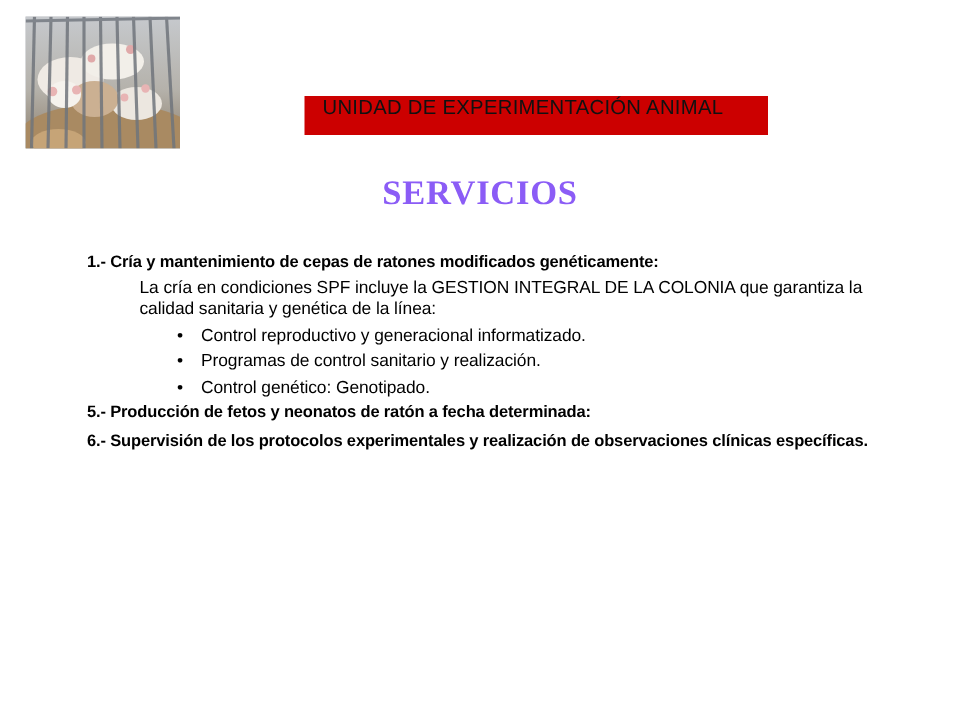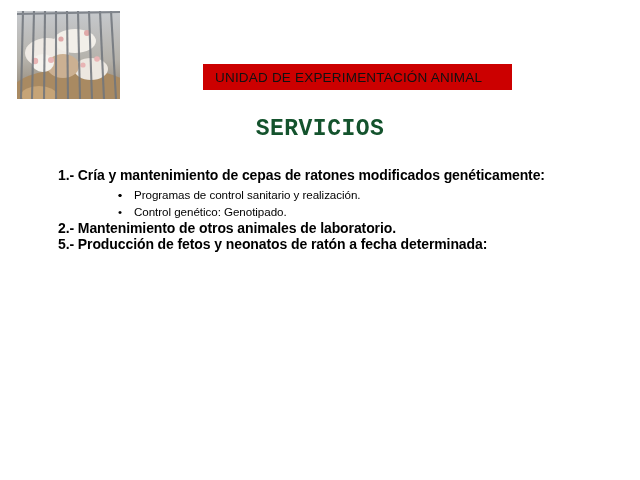--- a/index.html
+++ b/index.html
@@ -34,61 +34,61 @@
   #photo svg { display: block; }
 
   #banner {
     position: absolute;
     left: 203px;
     top: 64px;
     width: 309px;
     height: 26px;
     background: #cc0000;
     display: flex;
-    align-items: center;
+    align-items: flex-start;
     box-sizing: border-box;
     padding-left: 12px;
   }
   #banner .banner-text {
     font-family: "Liberation Sans", sans-serif;
     font-size: 13.5px;
     color: #111111;
     letter-spacing: 0.2px;
     white-space: nowrap;
   }
 
   #title {
     position: absolute;
     left: 0;
     top: 116px;
     width: 640px;
     text-align: center;
-    font-family: Liberation Mono, monospace;
+    font-family: Liberation Serif, serif;
     font-size: 23px;
     font-weight: bold;
-    color: #14532d;
+    color: #8b5cf6;
     letter-spacing: 0.5px;
   }
 
   
   #content {
     position: absolute;
     left: 58px;
     top: 168px;
     width: 528px;
     color: #000000;
   }
 
   .item {
     margin: 0;
     padding: 0;
   }
 
   .item-head {
-    font-size: 14px;
+    font-size: 11px;
     font-weight: bold;
     line-height: 15.6px;
     letter-spacing: -0.1px;
     padding-left: 4px;
     text-indent: -4px;
   }
 
   .item-sub {
     font-size: 11.6px;
     font-weight: normal;
@@ -176,39 +176,40 @@
   <div id="banner">
     <span class="banner-text">UNIDAD DE EXPERIMENTACIÓN ANIMAL</span>
   </div>
 
   <div id="title">SERVICIOS</div>
 
   <div id="content">
 
     <div class="item">
       <div class="item-head">1.- Cría y mantenimiento de cepas de ratones modificados genéticamente:</div>
+      <div class="item-sub">La cría en condiciones SPF incluye la GESTION INTEGRAL DE LA COLONIA que garantiza la calidad sanitaria y genética de la línea:</div>
       <ul class="bullets">
-        <li><span class="bullet-dot">•</span></li>
+        <li><span class="bullet-dot">•</span><span>Control reproductivo y generacional informatizado.</span></li>
         <li><span class="bullet-dot">•</span><span>Programas de control sanitario y realización.</span></li>
         <li><span class="bullet-dot">•</span><span>Control genético: Genotipado.</span></li>
       </ul>
     </div>
 
-    <div class="item">
-      <div class="item-head">2.- Mantenimiento de  otros animales de laboratorio.</div>
-    </div>
 
 
     <div class="item">
       <div class="item-head">5.- Producción de fetos y neonatos de ratón a  fecha determinada:</div>
     </div>
 
 
     <div class="gap-1"></div>
 
+    <div class="item">
+      <div class="item-head">6.- Supervisión de los protocolos experimentales y realización de observaciones clínicas específicas.</div>
+    </div>
 
     <div class="gap-2"></div>
 
     <div class="item">
     </div>
 
   </div>
 </div>
 
 </body></html>

